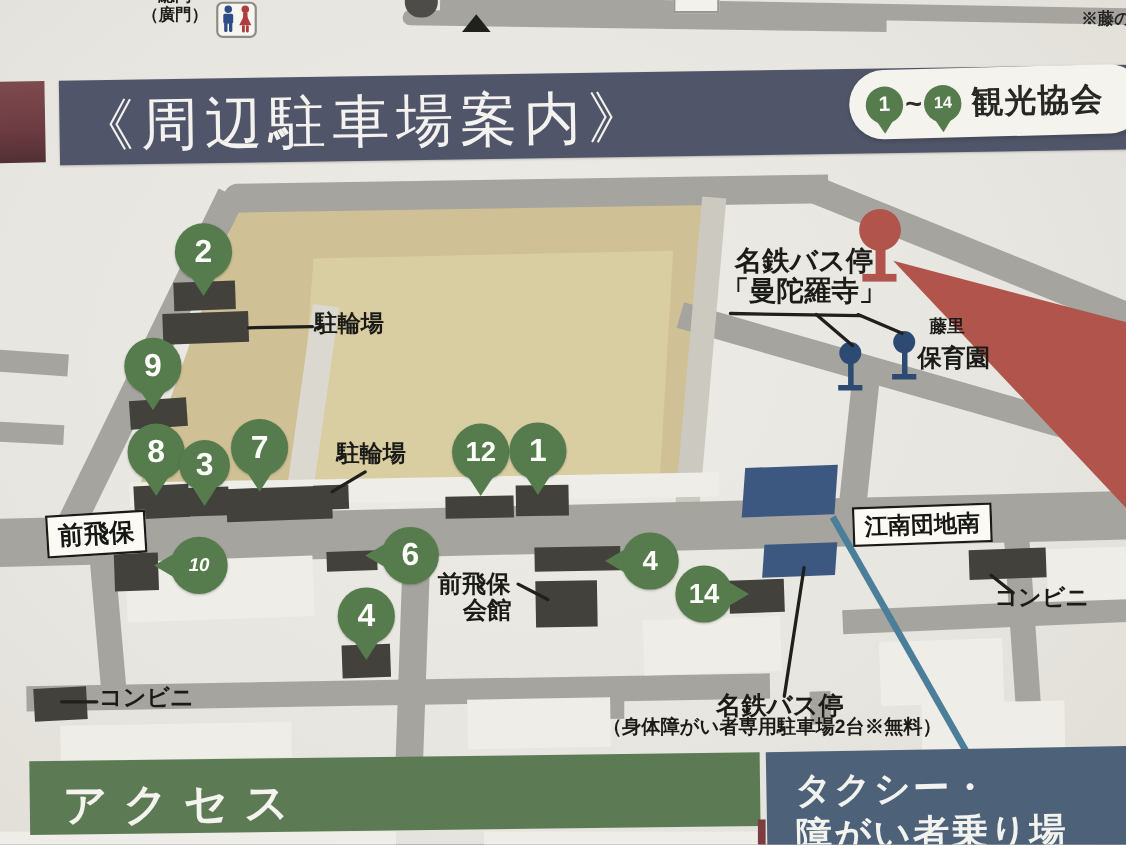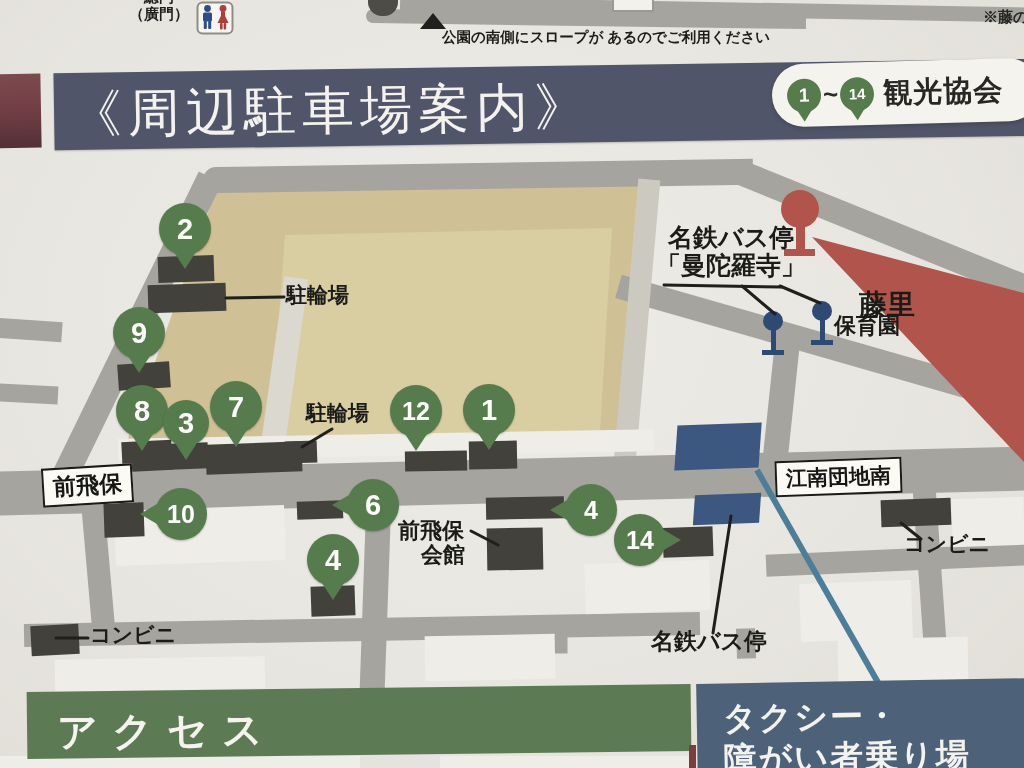--- a/index.html
+++ b/index.html
@@ -105,21 +105,20 @@
       <rect x="25" y="10.5" width="4" height="5"></rect>
       <path d="M27 10.5 L21.5 22 L32.5 22 Z"></path>
       <rect x="24" y="22" width="2.6" height="6.5" rx="1"></rect>
       <rect x="27.6" y="22" width="2.6" height="6.5" rx="1"></rect>
     </g>
   </svg>
 
   <div class="blob"></div>
   <div class="obld"></div>
   <div class="tri"></div>
-  <div class="slope">公園の南側にスロープが あるのでご利用ください</div>
   <div class="corner">※藤の</div>
 
   <div id="map">
       <svg width="1024" height="768" viewBox="0 0 1024 768" style="position: absolute; left: 0px; top: 0px; z-index: 0; pointer-events: none;">
         <polygon points="216,190 650,182 634,440 126,444" fill="#cfc195"></polygon>
         <polygon points="285,235 612,228 600,432 270,436" fill="#d9cda2"></polygon>
       </svg>
       <div class="road" style="left: 400px; top: 1.5px; width: 626px; height: 15px; transform: rotate(1deg); background: rgb(165, 164, 159); border-radius: 0px;"></div>
       <div class="road" style="left: 366px; top: 12px; width: 440px; height: 14px; transform: rotate(0.8deg); background: rgb(165, 164, 159); border-radius: 7px 0px 0px 7px;"></div>
       <div class="road" style="left: 203px; top: 163px; width: 550px; height: 26px; transform: rotate(-0.9deg); background: rgb(165, 164, 159); border-radius: 13px 0px 0px 13px;"></div>
@@ -189,27 +188,28 @@
         <line x1="780" y1="286" x2="820" y2="303" stroke="#1f1f1c" stroke-width="3" stroke-linecap="round"></line>
         <line x1="471" y1="531" x2="498" y2="545" stroke="#1f1f1c" stroke-width="3" stroke-linecap="round"></line>
         <line x1="901" y1="523" x2="921" y2="539" stroke="#1f1f1c" stroke-width="3" stroke-linecap="round"></line>
         <line x1="56" y1="638" x2="88" y2="638" stroke="#1f1f1c" stroke-width="3" stroke-linecap="round"></line>
         <line x1="731" y1="516" x2="713" y2="633" stroke="#1f1f1c" stroke-width="3" stroke-linecap="round"></line>
       </svg>
       <div class="maplabel" style="left: 286px; top: 284px; font-size: 21px; letter-spacing: 0px; color: rgb(27, 27, 24);">駐輪場</div>
       <div class="maplabel" style="left: 306px; top: 402px; font-size: 21px; letter-spacing: 0px; color: rgb(27, 27, 24);">駐輪場</div>
       <div class="maplabel" style="left: 656px; top: 252px; font-size: 25px; letter-spacing: 0px; color: rgb(27, 27, 24);">「曼陀羅寺」</div>
       <div class="maplabel" style="left: 668px; top: 224px; font-size: 25px; letter-spacing: 0px; color: rgb(27, 27, 24);">名鉄バス停</div>
-      <div class="maplabel" style="left: 845px; top: 290px; font-size: 28px; letter-spacing: 0px; color: rgb(27, 27, 24); margin-left: 14px;">藤里</div>
+      <div class="maplabel" style="left: 845px; top: 290px; font-size: 16px; letter-spacing: 0px; color: rgb(27, 27, 24);">藤里</div>
       <div class="maplabel" style="left: 834px; top: 314px; font-size: 22px; letter-spacing: 0px; color: rgb(27, 27, 24);">保育園</div>
       <div class="maplabel" style="left: 398px; top: 519px; font-size: 22px; letter-spacing: 0px; color: rgb(27, 27, 24);">前飛保</div>
       <div class="maplabel" style="left: 421px; top: 543px; font-size: 22px; letter-spacing: 0px; color: rgb(27, 27, 24);">会館</div>
       <div class="maplabel" style="left: 904px; top: 533px; font-size: 21px; letter-spacing: 0px; color: rgb(27, 27, 24);">コンビニ</div>
       <div class="maplabel" style="left: 90px; top: 624px; font-size: 21px; letter-spacing: 0px; color: rgb(27, 27, 24);">コンビニ</div>
       <div class="maplabel" style="left: 651px; top: 629px; font-size: 23px; letter-spacing: 0px; color: rgb(27, 27, 24);">名鉄バス停</div>
+      <div class="maplabel" style="left: 548px; top: 651px; font-size: 17.5px; letter-spacing: 0px; color: rgb(27, 27, 24);">（身体障がい者専用駐車場2台※無料）</div>
       <div class="ibox" style="left: 42px; top: 466px; font-size: 23px; transform: rotate(-3.5deg);">前飛保</div>
       <div class="ibox" style="left: 775px; top: 459px; font-size: 21px; transform: rotate(-2deg);">江南団地南</div>
       <div class="pin" style="left: 159px; top: 203px; width: 52px; height: 52px;">
         <span class="pnum" style="font-size: 29px;">2</span>
         <i class="tail t-down"></i>
       </div>
       <div class="pin" style="left: 113px; top: 307px; width: 52px; height: 52px;">
         <span class="pnum" style="font-size: 29px;">9</span>
         <i class="tail t-down"></i>
       </div>
@@ -218,30 +218,30 @@
         <i class="tail t-down"></i>
       </div>
       <div class="pin" style="left: 163px; top: 400px; width: 46px; height: 46px;">
         <span class="pnum" style="font-size: 29px;">3</span>
         <i class="tail t-down"></i>
       </div>
       <div class="pin" style="left: 210px; top: 381px; width: 52px; height: 52px;">
         <span class="pnum" style="font-size: 29px;">7</span>
         <i class="tail t-down"></i>
       </div>
-      <div class="pin" style="left: 390px; top: 385px; width: 52px; height: 52px;">
+      <div class="pin" style="left: 411px; top: 385px; width: 52px; height: 52px;">
         <span class="pnum" style="font-size: 25px;">12</span>
         <i class="tail t-down"></i>
       </div>
       <div class="pin" style="left: 463px; top: 384px; width: 52px; height: 52px;">
         <span class="pnum" style="font-size: 29px;">1</span>
         <i class="tail t-down"></i>
       </div>
       <div class="pin" style="left: 155px; top: 488px; width: 52px; height: 52px;">
-        <span class="pnum" style="font-size: 25px;">10</span>
+        <span class="pnum" style="font-size: 17px; font-style: italic;">10</span>
         <i class="tail t-left"></i>
       </div>
       <div class="pin" style="left: 347px; top: 479px; width: 52px; height: 52px;">
         <span class="pnum" style="font-size: 29px;">6</span>
         <i class="tail t-left"></i>
       </div>
       <div class="pin" style="left: 307px; top: 534px; width: 52px; height: 52px;">
         <span class="pnum" style="font-size: 29px;">4</span>
         <i class="tail t-down"></i>
       </div>

